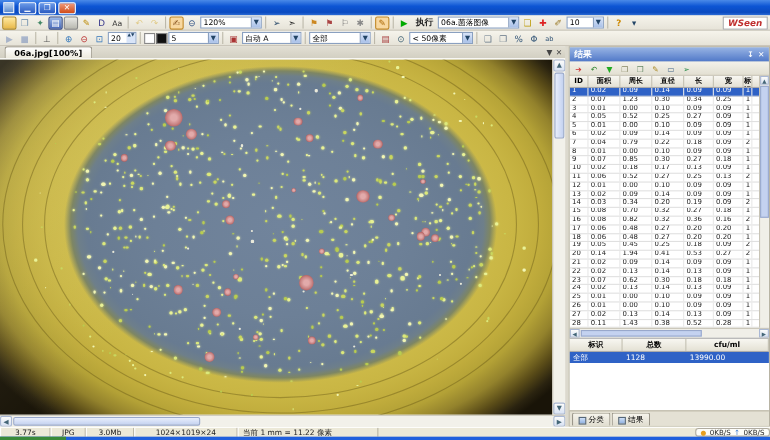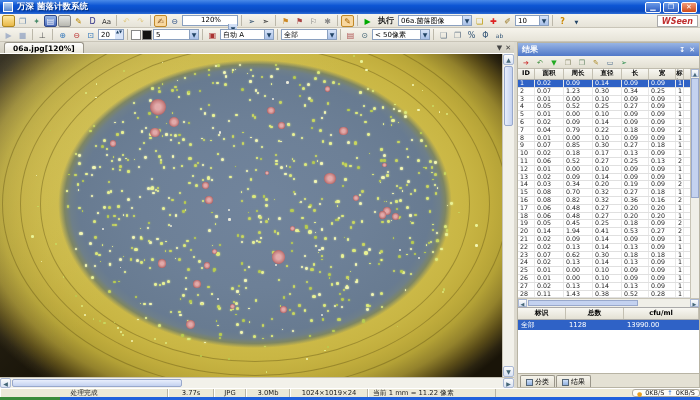--- a/index.html
+++ b/index.html
@@ -96,21 +96,20 @@
 
   .ic-folder { background:linear-gradient(#ffe9a0,#e8b848); border:1px solid #b08820; }
   .ic-save { background:linear-gradient(#9ab8e8,#4868b8); border:1px solid #304888; color:#fff; }
   .ic-print { background:linear-gradient(#e8e8e4,#b8b8b0); border:1px solid #888; }
 </style>
 </head>
 <body>
 
 <div class="titlebar">
   <div class="app-icon"></div>
-  <div class="title-text">万深 菌落计数系统</div>
   <div class="win-btns">
     <div class="win-btn">▁</div>
     <div class="win-btn">❐</div>
     <div class="win-btn close">✕</div>
   </div>
 </div>
 
 <div class="toolbar">
   <div class="tb-icon ic-folder"></div>
   <div class="tb-icon" style="color:#68a;">❐</div>
@@ -119,21 +118,21 @@
   <div class="tb-icon ic-print"></div>
   <div class="tb-icon" style="color:#b80;">✎</div>
   <div class="tb-icon" style="color:#338;">D</div>
   <div class="tb-icon" style="font-size:7px;color:#333;">Aa</div>
   <div class="tb-sep"></div>
   <div class="tb-icon dis" style="color:#c90;">↶</div>
   <div class="tb-icon dis" style="color:#c90;">↷</div>
   <div class="tb-sep"></div>
   <div class="tb-icon active" style="color:#852;">✍</div>
   <div class="tb-icon" style="color:#358;">⊖</div>
-  <div class="combo" style="width:56px;flex-direction:column;">
+  <div class="combo" style="width:56px;">
     <span>120%</span>
     <span class="arr">▼</span>
   </div>
   <div class="tb-sep"></div>
   <div class="tb-icon" style="color:#246;">➢</div>
   <div class="tb-icon" style="color:#222;">➣</div>
   <div class="tb-sep"></div>
   <div class="tb-icon" style="color:#c82;">⚑</div>
   <div class="tb-icon" style="color:#a44;">⚑</div>
   <div class="tb-icon" style="color:#666;">⚐</div>
@@ -203,21 +202,21 @@
   <div class="tb-icon" style="color:#678;">❐</div>
   <div class="tb-icon" style="color:#357;">%</div>
   <div class="tb-icon" style="color:#357;">Φ</div>
   <div class="tb-icon" style="font-size:6px;color:#357;">ab</div>
 </div>
 
 <div class="main">
 
   <div class="image-pane">
     <div class="tabbar">
-      <div class="img-tab">06a.jpg[120%]</div>
+      <div class="img-tab">06a.jpg[100%]</div>
       <div class="tab-ctrl">
         <span>▼</span>
         <span>✕</span>
       </div>
     </div>
     <div class="viewport-row">
       <div class="viewport">
         <div class="dish-photo"></div>
         <div class="ring" style="left:40px; top:-8px; width:430px; height:316px;"></div>
         <div class="ring" style="left:20px; top:-22px; width:470px; height:344px;"></div>
@@ -1281,25 +1280,24 @@
       <div style="flex:1;background:#fff;"></div>
     </div>
     <div class="res-tabs" id="res-tabs">
         <div class="res-tab"><span class="mini"></span>分类</div>
         <div class="res-tab"><span class="mini"></span>结果</div>
       </div>
   </div>
 </div>
 
 <div class="statusbar">
-  <div class="sb-cell" style="width:168px; text-align:center;">处理完成</div>
   <div class="sb-cell" style="width:46px; text-align:center;">3.77s</div>
   <div class="sb-cell" style="width:32px; text-align:center;">JPG</div>
   <div class="sb-cell" style="width:44px; text-align:center;">3.0Mb</div>
-  <div class="sb-cell" style="width:78px; text-align:center;">1024×1019×24</div>
+  <div class="sb-cell" style="width:94px; text-align:center;">1024×1019×24</div>
   <div class="sb-cell" style="width:128px;">当前 1 mm = 11.22 像素</div>
   <div class="net-box">
     <span class="net-dot">●</span>
     <span>0KB/S</span>
     <span class="net-up">↑</span>
     <span>0KB/S</span>
   </div>
 </div>
 <div class="bottom-strip">
     <div class="green"></div>

